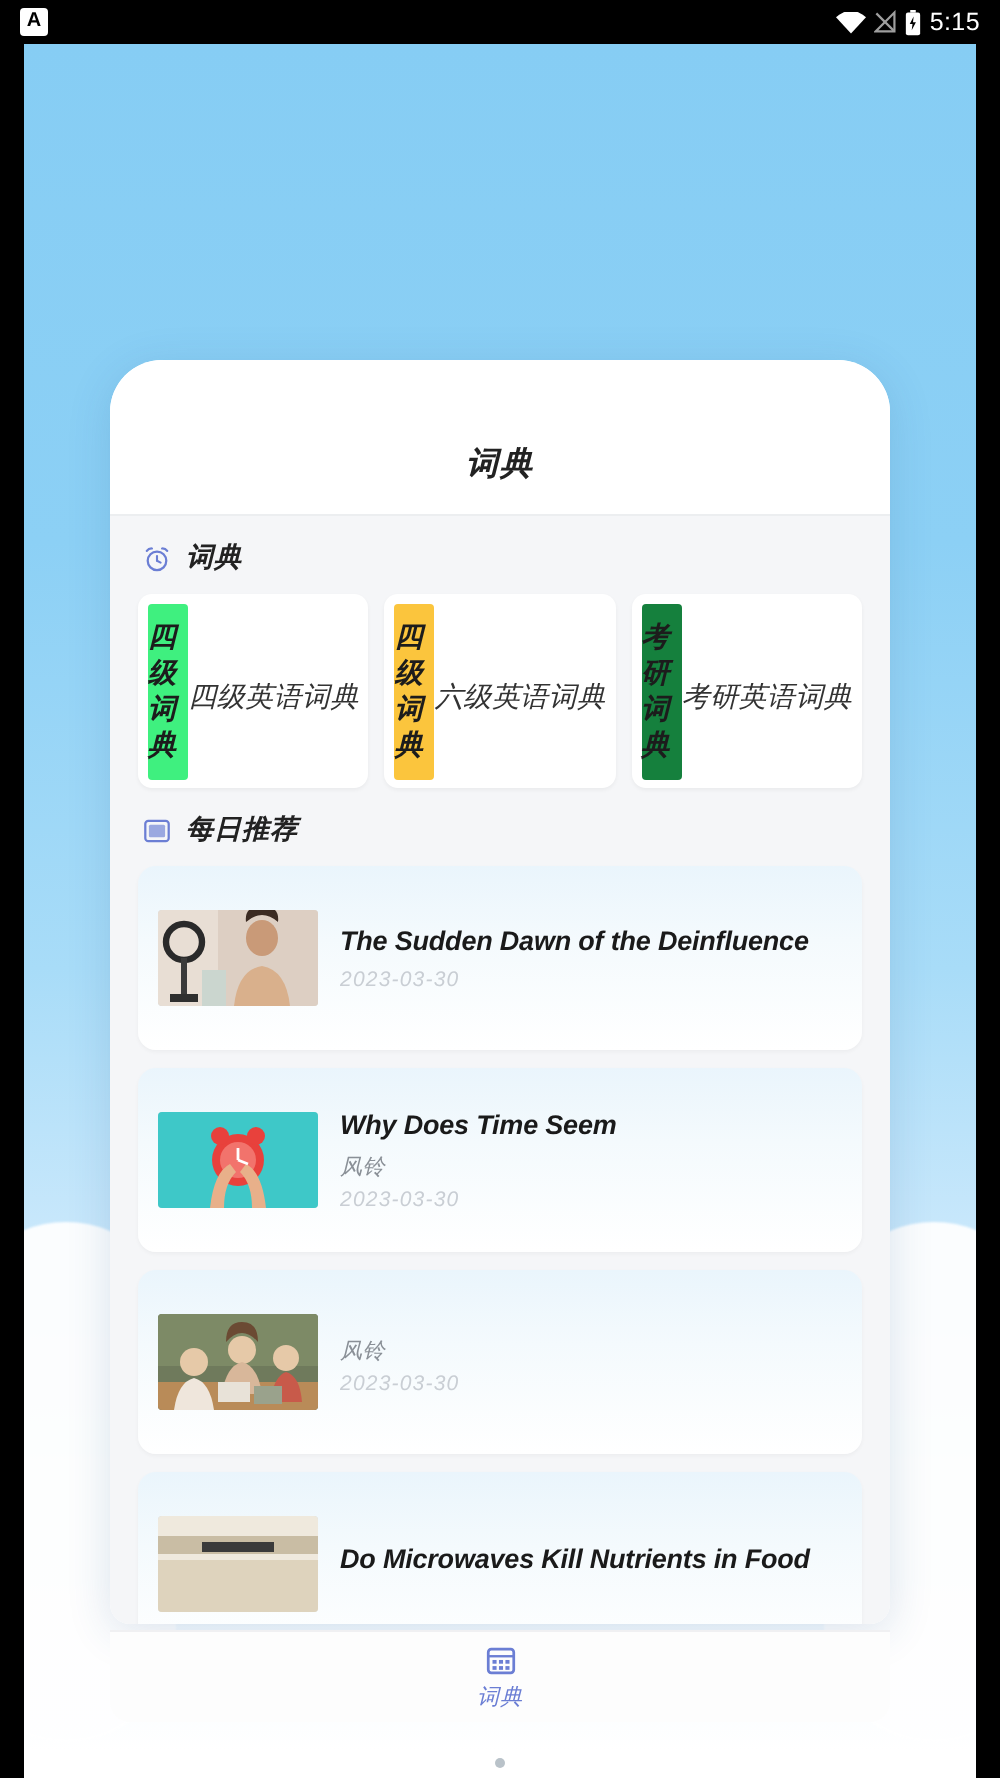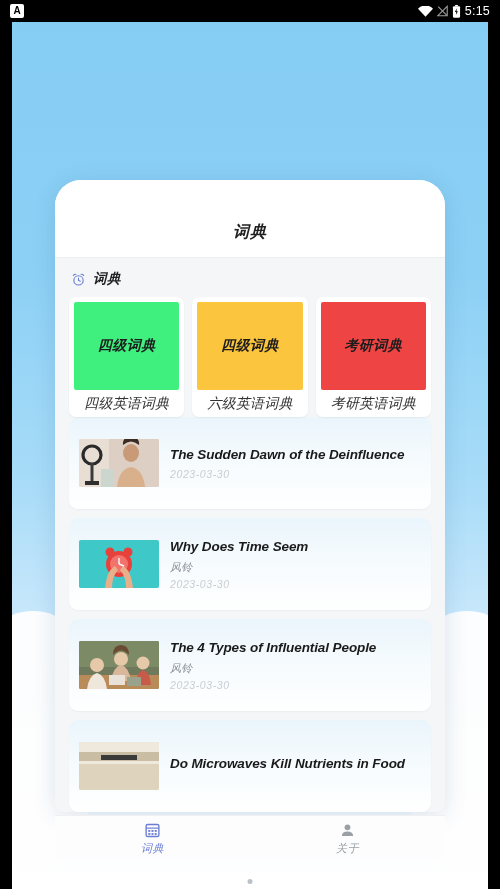--- a/index.html
+++ b/index.html
@@ -80,21 +80,21 @@
   .sec-label{ font-size:13.5px; font-weight:700; color:#222; letter-spacing:.5px; }
   .sec-icon{ width:15px;height:15px; display:block; }
 
   
   .dict-row{
     display:flex; gap:8px; padding:0 14px;
   }
   .dict-card{
     flex:1; background:#fff; border-radius:7px;
     padding:5px 5px 4px 5px;
-    display:flex; flex-direction:column; align-items:center;
+    display:flex; flex-direction:row; align-items:center;
     box-shadow:0 1px 2px rgba(0,0,0,.05);
   }
   .dict-cover{
     width:100%; height:88px; border-radius:2px;
     display:flex; align-items:center; justify-content:center;
   }
   .dict-cover span{
     font-size:14px; font-weight:700; color:#1c1c1c; letter-spacing:.5px;
   }
   .dict-cap{
@@ -208,28 +208,35 @@
         </div>
 
         <div class="dict-card">
           <div class="dict-cover" style="background:#fbc53d">
             <span>四级词典</span>
           </div>
           <div class="dict-cap">六级英语词典</div>
         </div>
 
         <div class="dict-card">
-          <div class="dict-cover" style="background:#ef4444">
+          <div class="dict-cover" style="background:#15803d">
             <span>考研词典</span>
           </div>
           <div class="dict-cap">考研英语词典</div>
         </div>
 
       </div>
 
+      <div class="sec-head">
+        <svg class="sec-icon" viewBox="0 0 20 20">
+          <rect x="2.2" y="3.2" width="15.6" height="13.6" rx="2" fill="none" stroke="#6b7ed4" stroke-width="1.5"></rect>
+          <rect x="4.6" y="5.8" width="10.8" height="8.4" rx="1" fill="#9aa8e0"></rect>
+        </svg>
+        <span class="sec-label">每日推荐</span>
+      </div>
 
       <div class="art-list">
 
         <div class="art-card">
           <div class="thumb">
             <svg viewBox="0 0 80 48" width="80" height="48">
               <rect width="80" height="48" fill="#e8ded4"></rect>
               <rect x="30" y="0" width="50" height="48" fill="#ddcfc3"></rect>
               <circle cx="13" cy="16" r="9" fill="none" stroke="#2a2a2a" stroke-width="3.2"></circle>
               <rect x="11.5" y="24" width="3" height="20" fill="#3a3a3a"></rect>
@@ -278,21 +285,20 @@
               <circle cx="42" cy="18" r="7" fill="#e6c9a8"></circle>
               <path d="M34 14 q8 -9 16 0 q0 -10 -8 -10 q-8 0 -8 10z" fill="#6b4a33"></path>
               <path d="M32 40 q2 -14 10 -16 q8 2 10 16z" fill="#d8b79a"></path>
               <circle cx="64" cy="22" r="6.5" fill="#e6c9a8"></circle>
               <path d="M56 44 q2 -13 8 -15 q7 2 8 15z" fill="#c85a4a"></path>
               <rect x="30" y="34" width="16" height="10" fill="#e8e2d8"></rect>
               <rect x="48" y="36" width="14" height="9" fill="#9aa28c"></rect>
             </svg>
           </div>
           <div class="art-text">
-            <div class="art-title">The 4 Types of Influential People</div>
             <div class="art-author">风铃</div>
             <div class="art-date">2023-03-30</div>
           </div>
         </div>
 
         <div class="art-card">
           <div class="thumb">
             <svg viewBox="0 0 80 48" width="80" height="48">
               <rect width="80" height="48" fill="#efe9dd"></rect>
               <rect y="10" width="80" height="9" fill="#c9bda4"></rect>
@@ -321,25 +327,18 @@
         <rect x="8.8" y="9.4" width="2.4" height="2.2" fill="#6b7ed4"></rect>
         <rect x="12.6" y="9.4" width="2.4" height="2.2" fill="#6b7ed4"></rect>
         <rect x="5" y="13" width="2.4" height="2.2" fill="#6b7ed4"></rect>
         <rect x="8.8" y="13" width="2.4" height="2.2" fill="#6b7ed4"></rect>
         <rect x="12.6" y="13" width="2.4" height="2.2" fill="#6b7ed4"></rect>
       </svg>
       <span class="tab-label">词典</span>
     </div>
 
 
-    <div class="tab">
-      <svg class="tab-ic" viewBox="0 0 20 20">
-        <circle cx="10" cy="6.2" r="3.4" fill="#9aa0a6"></circle>
-        <path d="M3.4 16.5 q0 -5.4 6.6 -5.4 q6.6 0 6.6 5.4z" fill="#9aa0a6"></path>
-      </svg>
-      <span class="tab-label">关于</span>
-    </div>
 
   </div>
 
   <div class="home-dot"></div>
 
 </div>
 
 </body></html>

